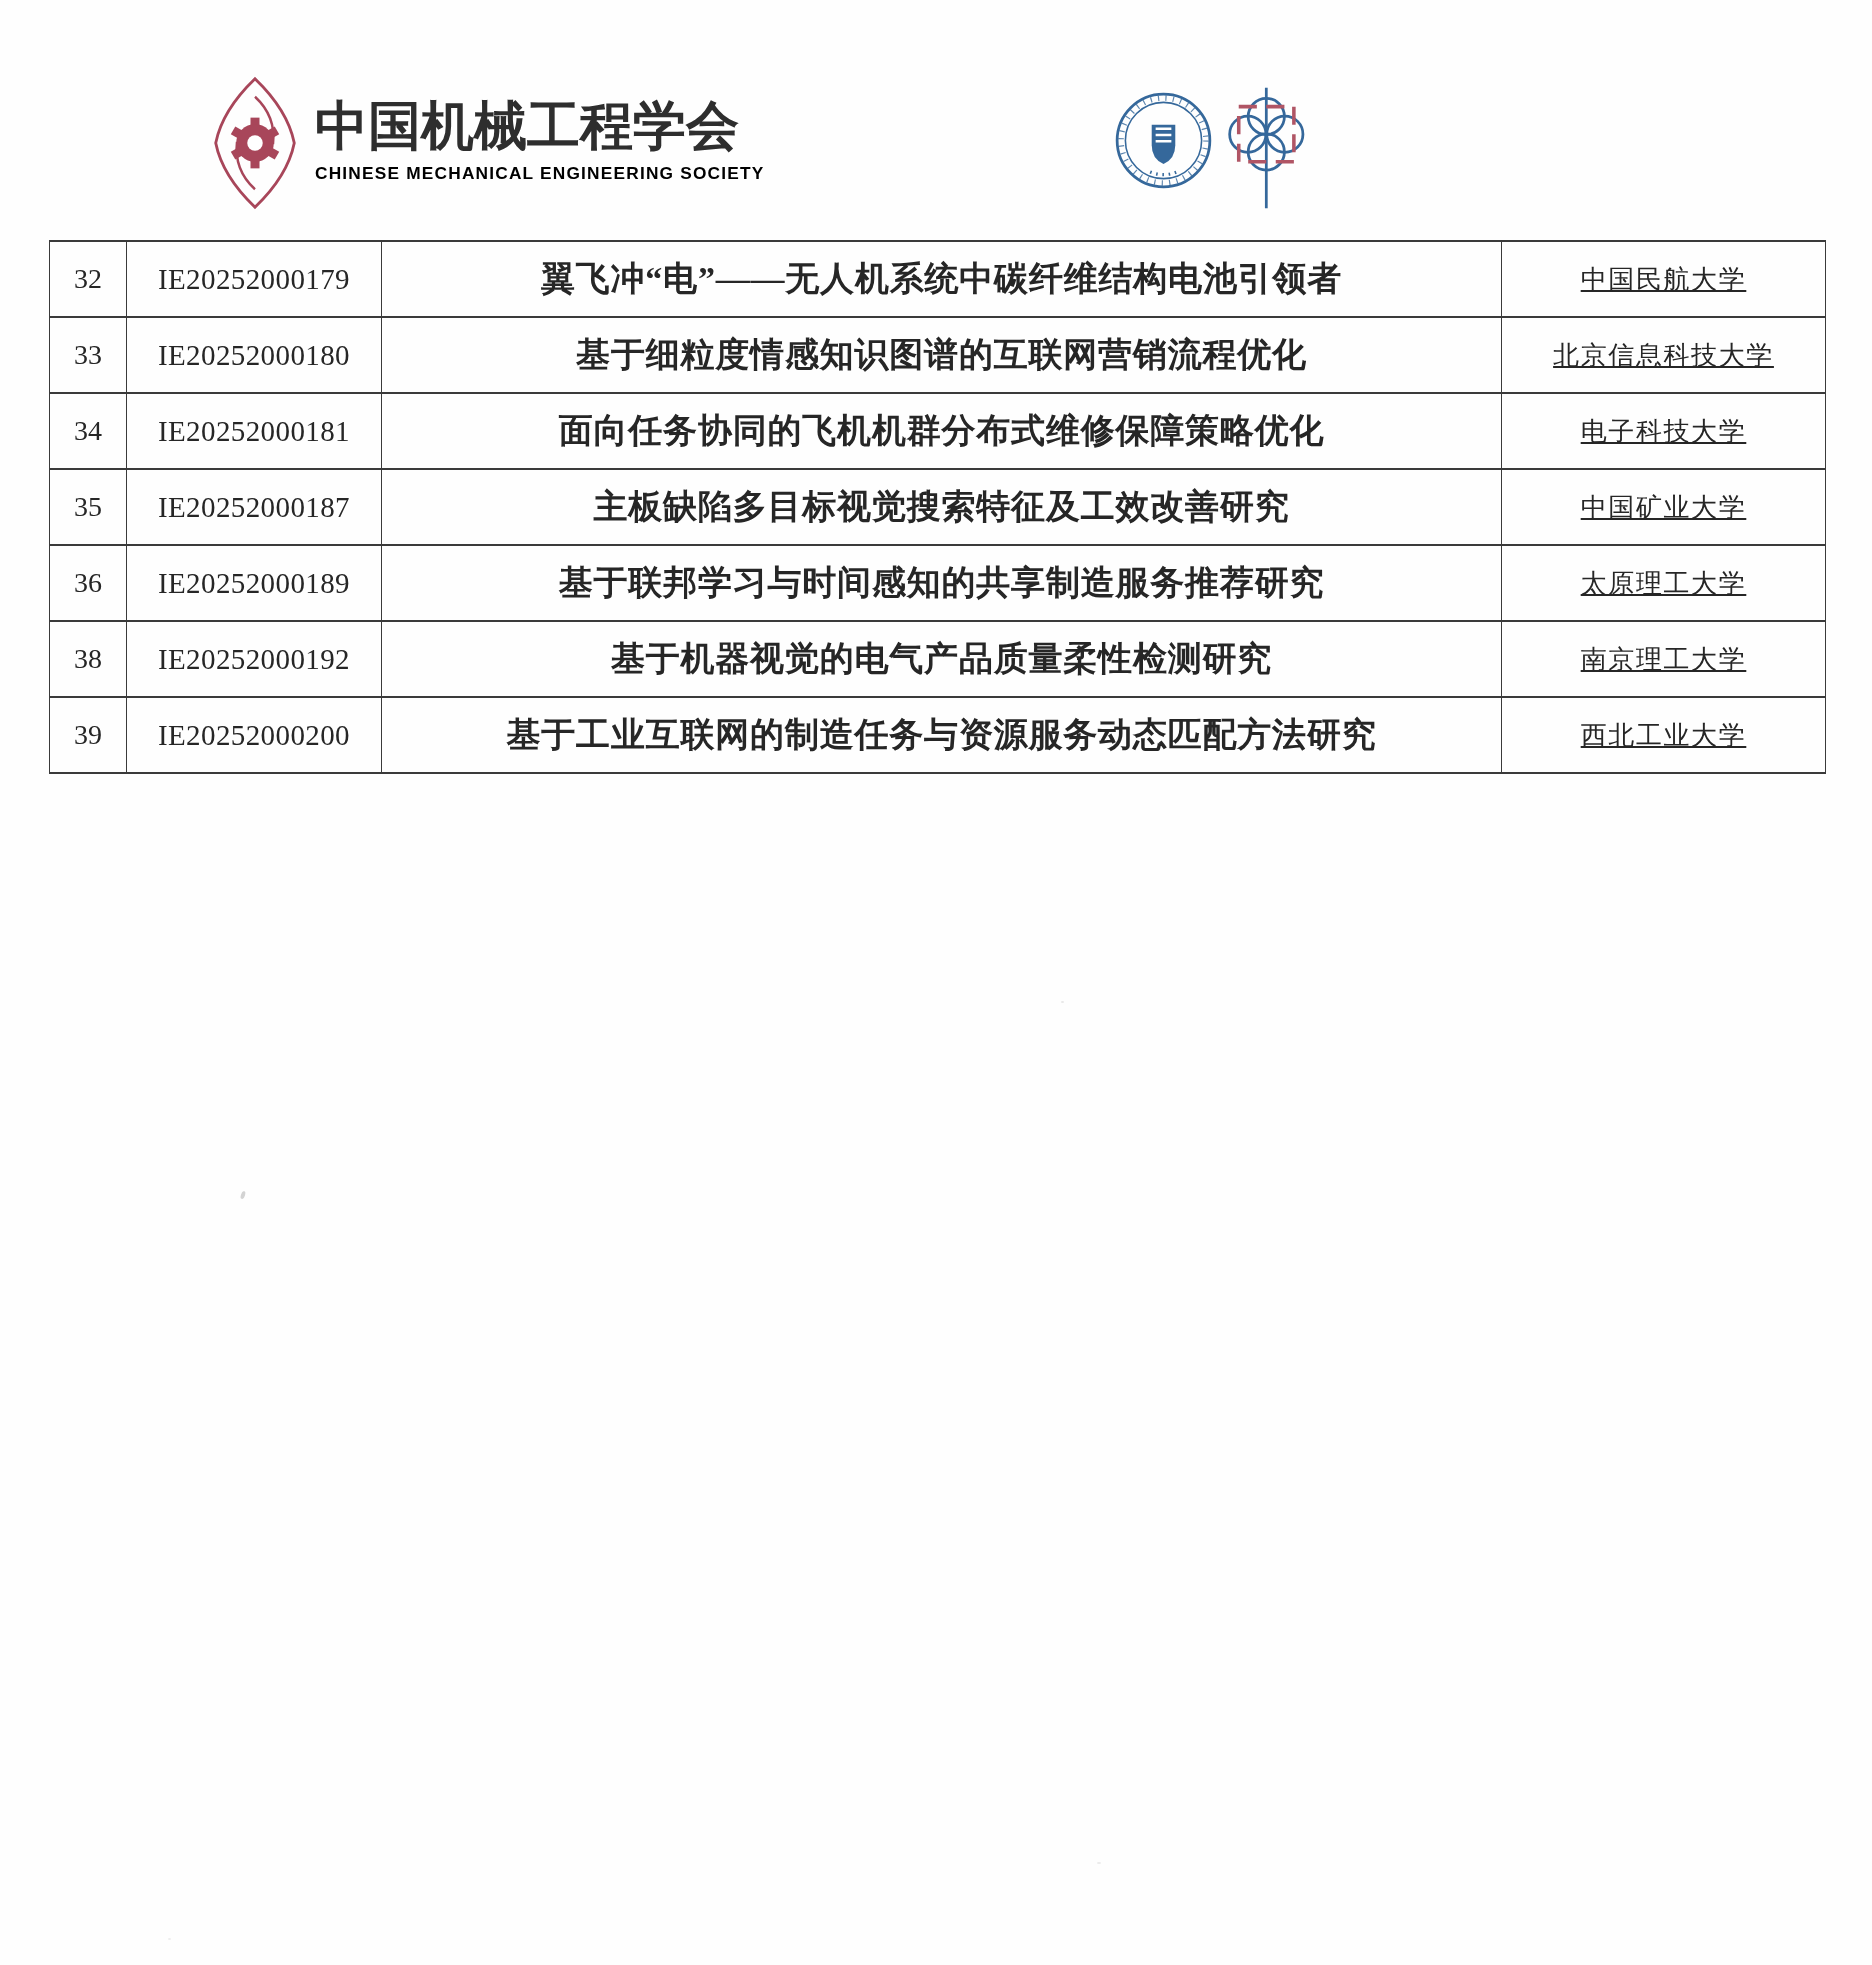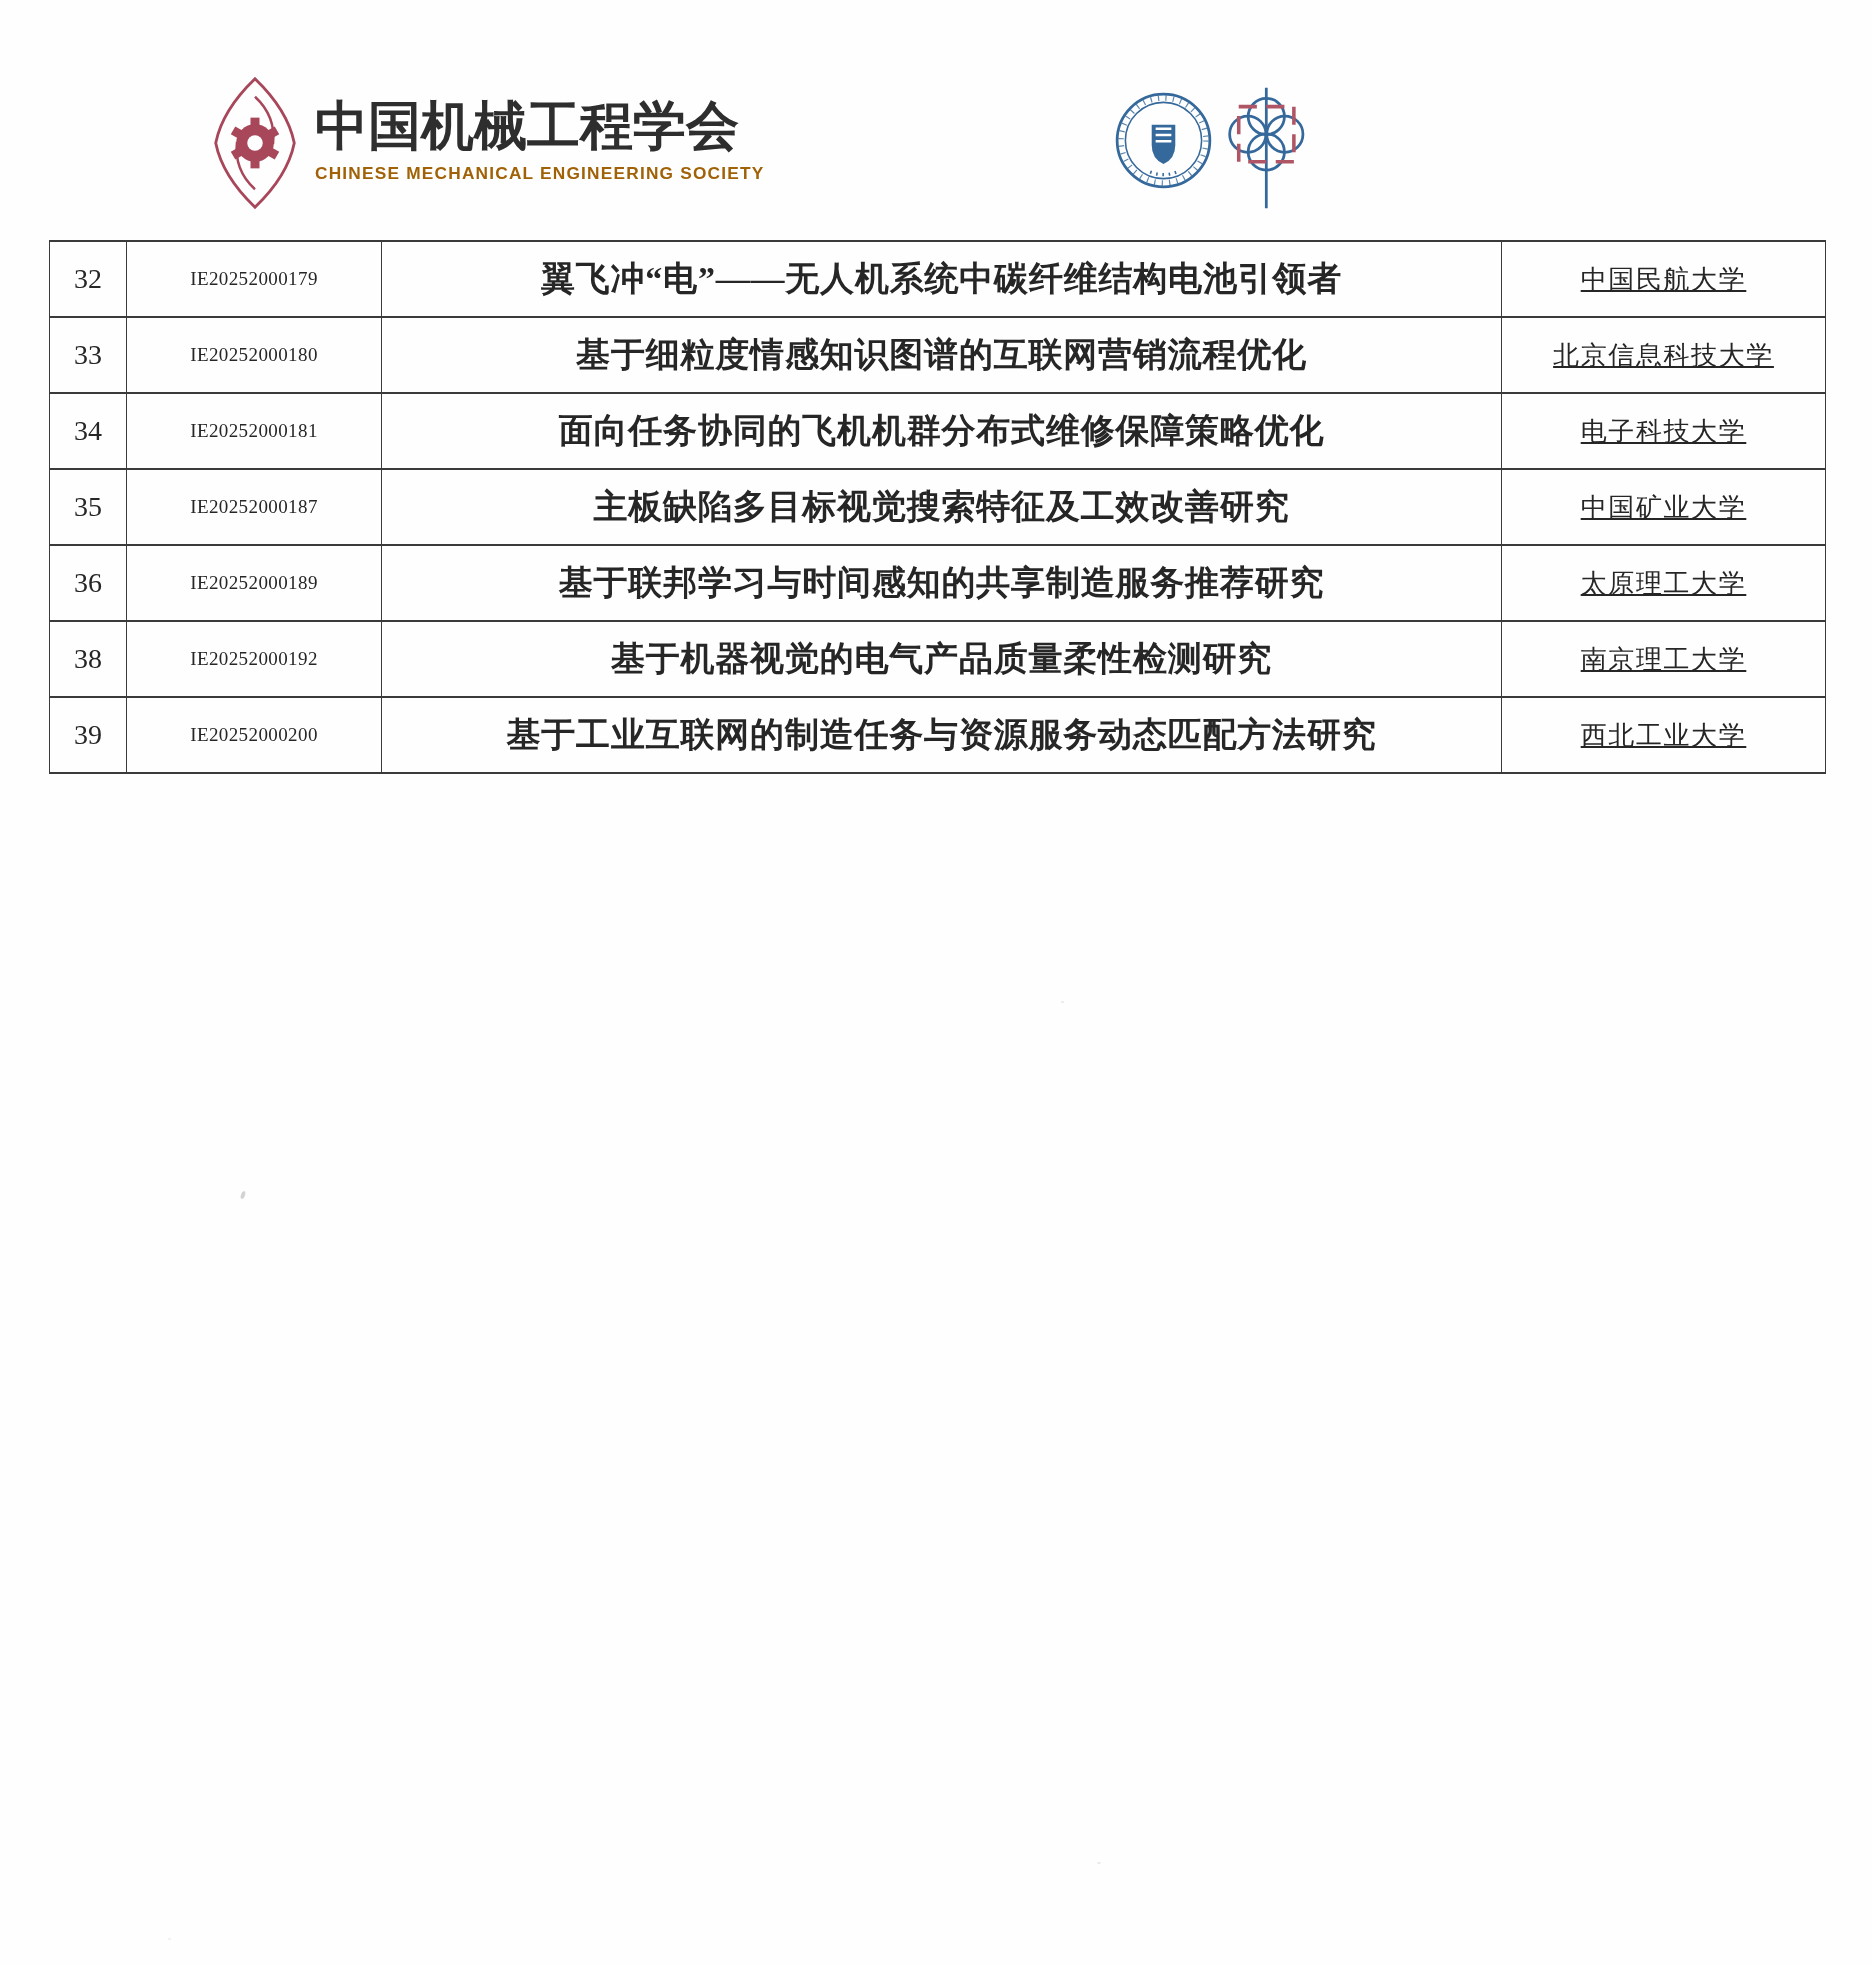--- a/index.html
+++ b/index.html
@@ -26,21 +26,21 @@
   .cmes-emblem{width:90px;height:136px;color:var(--accent_red);flex:none;}
   .cmes-text{margin-left:15px;padding-top:21.6px;}
   .cmes-cn{
     font-family:Liberation Sans, sans-serif;
     font-weight:bold;font-size:53px;line-height:1.1;
     letter-spacing:0px;color:#2e2e2e;white-space:nowrap;
   }
   .cmes-en{
     font-family:"Liberation Sans","DejaVu Sans",sans-serif;
     font-weight:bold;font-size:17.3px;letter-spacing:1.2px;
-    color:#a16207;margin-top:8.6px;white-space:nowrap;
+    color:#000000;margin-top:8.6px;white-space:nowrap;
   }
 
   .header-right{
     position:absolute;left:1114px;top:79px;
     display:flex;align-items:flex-start;
   }
   .tju-seal{width:99px;height:99px;color:var(--accent_blue);flex:none;margin-top:11.8px;}
   .tju-flower{width:85px;height:130px;flex:none;margin-left:11px;margin-top:3.9px;}
   .tju-text{margin-left:21.6px;text-align:center;}
   .tju-cn{
@@ -61,21 +61,21 @@
     border-left:1.6px solid var(--border_color);
     border-right:1.6px solid var(--border_color);
     border-top:2.4px solid var(--border_color);
     border-bottom:2.4px solid var(--border_color);
     height:74px;
     vertical-align:middle;text-align:center;
     font-size:27px;color:var(--text_color);
     padding:0 7.9px;overflow:hidden;white-space:nowrap;
   }
   .doc-table td.c0{font-size:28px;}
-  .doc-table td.c1{font-size:19px;letter-spacing:0.4px;}
+  .doc-table td.c1{font-size:29px;letter-spacing:0.4px;}
   .doc-table td.c2{font-size:34px;letter-spacing:0.8px;font-weight:bold;}
   .doc-table td.c3{font-size:26px;letter-spacing:1.6px;text-decoration:underline;}
 
   
   .artifact{position:absolute;background:rgba(60,60,60,.22);border-radius:50%;}
   .a1{left:241px;top:1191px;width:3.5px;height:7.9px;transform:rotate(18deg);}
   .a2{left:1061px;top:1001px;width:2.8px;height:2.4px;opacity:.5;}
   .a3{left:1097px;top:1862px;width:3.5px;height:2px;opacity:.45;}
   .a4{left:168px;top:1938px;width:3.1px;height:2px;opacity:.4;}
 </style>

